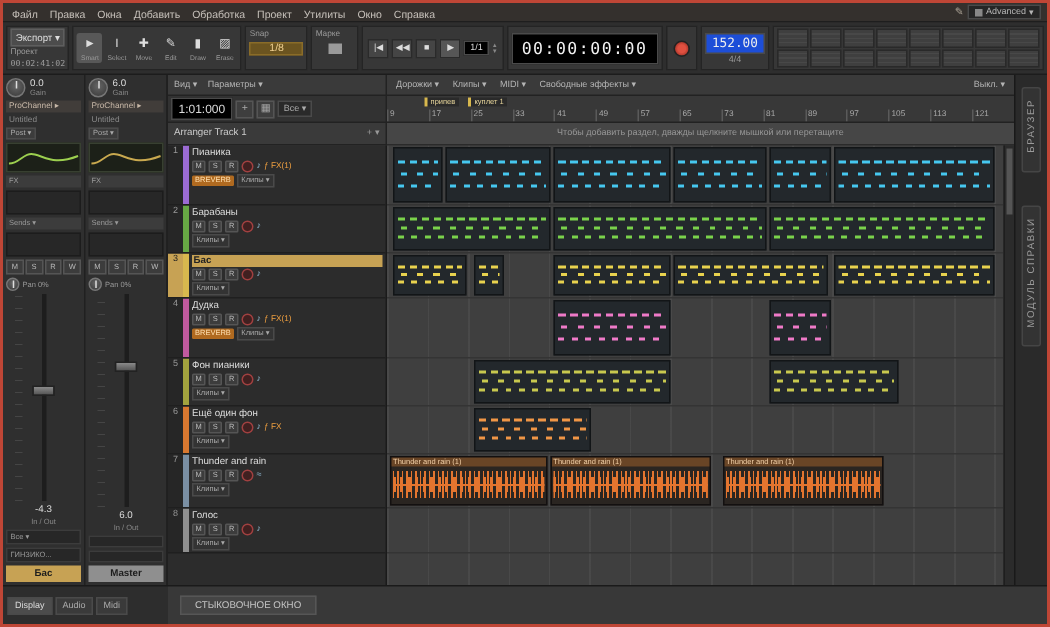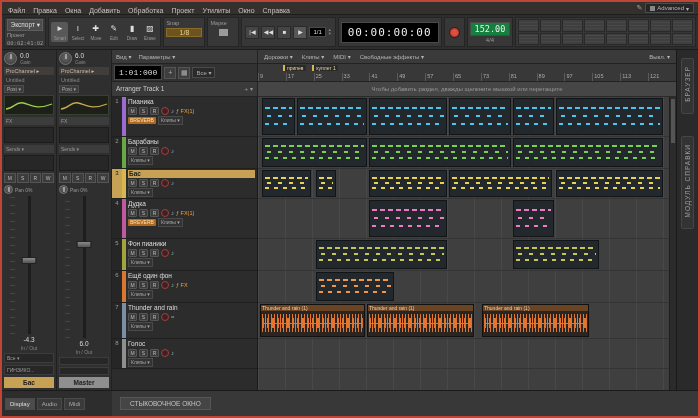--- a/index.html
+++ b/index.html
@@ -41,21 +41,21 @@
   .panel.transport{flex-direction:row;align-items:center;gap:2px;padding:0 3px}
   .t-btn{width:14px;height:13px;background:#454545;border:1px solid #2a2a2a;color:#ddd;font-size:6px;line-height:11px;text-align:center}
   .t-btn.play{background:#565656}
   .loopbox{background:#000;border:1px solid #4a4a4a;color:#ddd;font-size:6px;padding:1px 3px}
   .spin{display:flex;flex-direction:column;font-size:4px;color:#888;line-height:4px}
   .panel.timep{justify-content:center}
   .timedisp{background:#000;border:1px solid #4a4a4a;color:#f0f0f0;font-family:"DejaVu Sans Mono",monospace;font-size:11px;padding:3px 6px;letter-spacing:1px}
   .panel.recp{justify-content:center;padding:0 4px}
   .recbtn{width:11px;height:11px;border-radius:50%;background:radial-gradient(circle,#e05040 40%,#7d221a);border:1px solid #222}
   .panel.tempo{justify-content:center;gap:1px}
-  .tempoval{background:#15803d;border:1px solid #4a4a4a;color:#eee;font-family:"DejaVu Sans Mono",monospace;font-size:8.5px;padding:1px 4px;text-align:right}
+  .tempoval{background:#1d4ed8;border:1px solid #4a4a4a;color:#eee;font-family:"DejaVu Sans Mono",monospace;font-size:8.5px;padding:1px 4px;text-align:right}
   .meterval{color:#999;font-size:6px;text-align:center}
   .panel.modules{flex:1}
   .module-buttons{display:grid;grid-template-columns:repeat(8,1fr);grid-template-rows:1fr 1fr;gap:1px;flex:1}
   .mod-btn{background:repeating-linear-gradient(0deg,#3f3f3f 0 2px,#484848 2px 3px);border:1px solid #292929;min-width:14px}
 
   
   .main{flex:1;display:flex;min-height:0}
 
   
   .inspector{width:110px;flex:none;background:#2f2f2f;border-right:1px solid #191919;display:flex}
@@ -89,21 +89,21 @@
 
   
   .center{flex:1;display:flex;flex-direction:column;min-width:0}
   .rowA{height:14px;flex:none;display:flex}
   .viewcell{width:146px;flex:none;display:flex;gap:7px;padding:0 4px;background:#3a3a3a;border-bottom:1px solid #222;border-right:1px solid #222;align-items:center}
   .panecell{flex:1;display:flex;gap:9px;padding:0 6px;background:#3a3a3a;border-bottom:1px solid #222;align-items:center}
   .hmenu{color:#b5b5b5;font-size:6px;white-space:nowrap}
   .mute{margin-left:auto;color:#b5b5b5;font-size:6px}
   .rowB{height:18px;flex:none;display:flex}
   .poscell{width:146px;flex:none;display:flex;align-items:center;gap:2px;padding:0 2px;background:#323232;border-bottom:1px solid #222;border-right:1px solid #222}
-  .posdisp{background:#000;color:#ddd;font-family:Liberation Mono, monospace;font-size:8px;padding:2px 4px;border:1px solid #4a4a4a}
+  .posdisp{background:#000;color:#ddd;font-family:Liberation Sans, sans-serif;font-size:8px;padding:2px 4px;border:1px solid #4a4a4a}
   .minibtn{width:12px;height:12px;background:#3e3e3e;border:1px solid #555;color:#aaa;font-size:7px;text-align:center;line-height:10px}
   .filter{background:#2a2a2a;border:1px solid #4a4a4a;color:#aaa;font-size:6px;padding:1px 3px;white-space:nowrap}
   .ruler{flex:1;position:relative;background:#383838;border-bottom:1px solid #222;display:flex;align-items:flex-end;overflow:hidden}
   .tick{flex:1;border-left:1px solid #5a5a5a;color:#aaa;font-size:5.5px;padding-left:1px;height:8px}
   .marker{position:absolute;top:1px;font-size:5px;color:#e6d49a;background:rgba(0,0,0,.25);padding:0 2px;border-left:2px solid #d8b84e;white-space:nowrap}
   .rowC{height:15px;flex:none;display:flex}
   .arrcell{width:146px;flex:none;background:#3a3a3a;color:#ccc;font-size:6.5px;line-height:14px;padding:0 4px;display:flex;justify-content:space-between;border-bottom:1px solid #222;border-right:1px solid #222}
   .arrbtns{display:flex;gap:2px;align-items:center;color:#999;font-size:6px}
   .arrhint{flex:1;background:#464646;color:#979797;font-size:6px;line-height:14px;text-align:center;border-bottom:1px solid #2a2a2a;white-space:nowrap;overflow:hidden}
 

